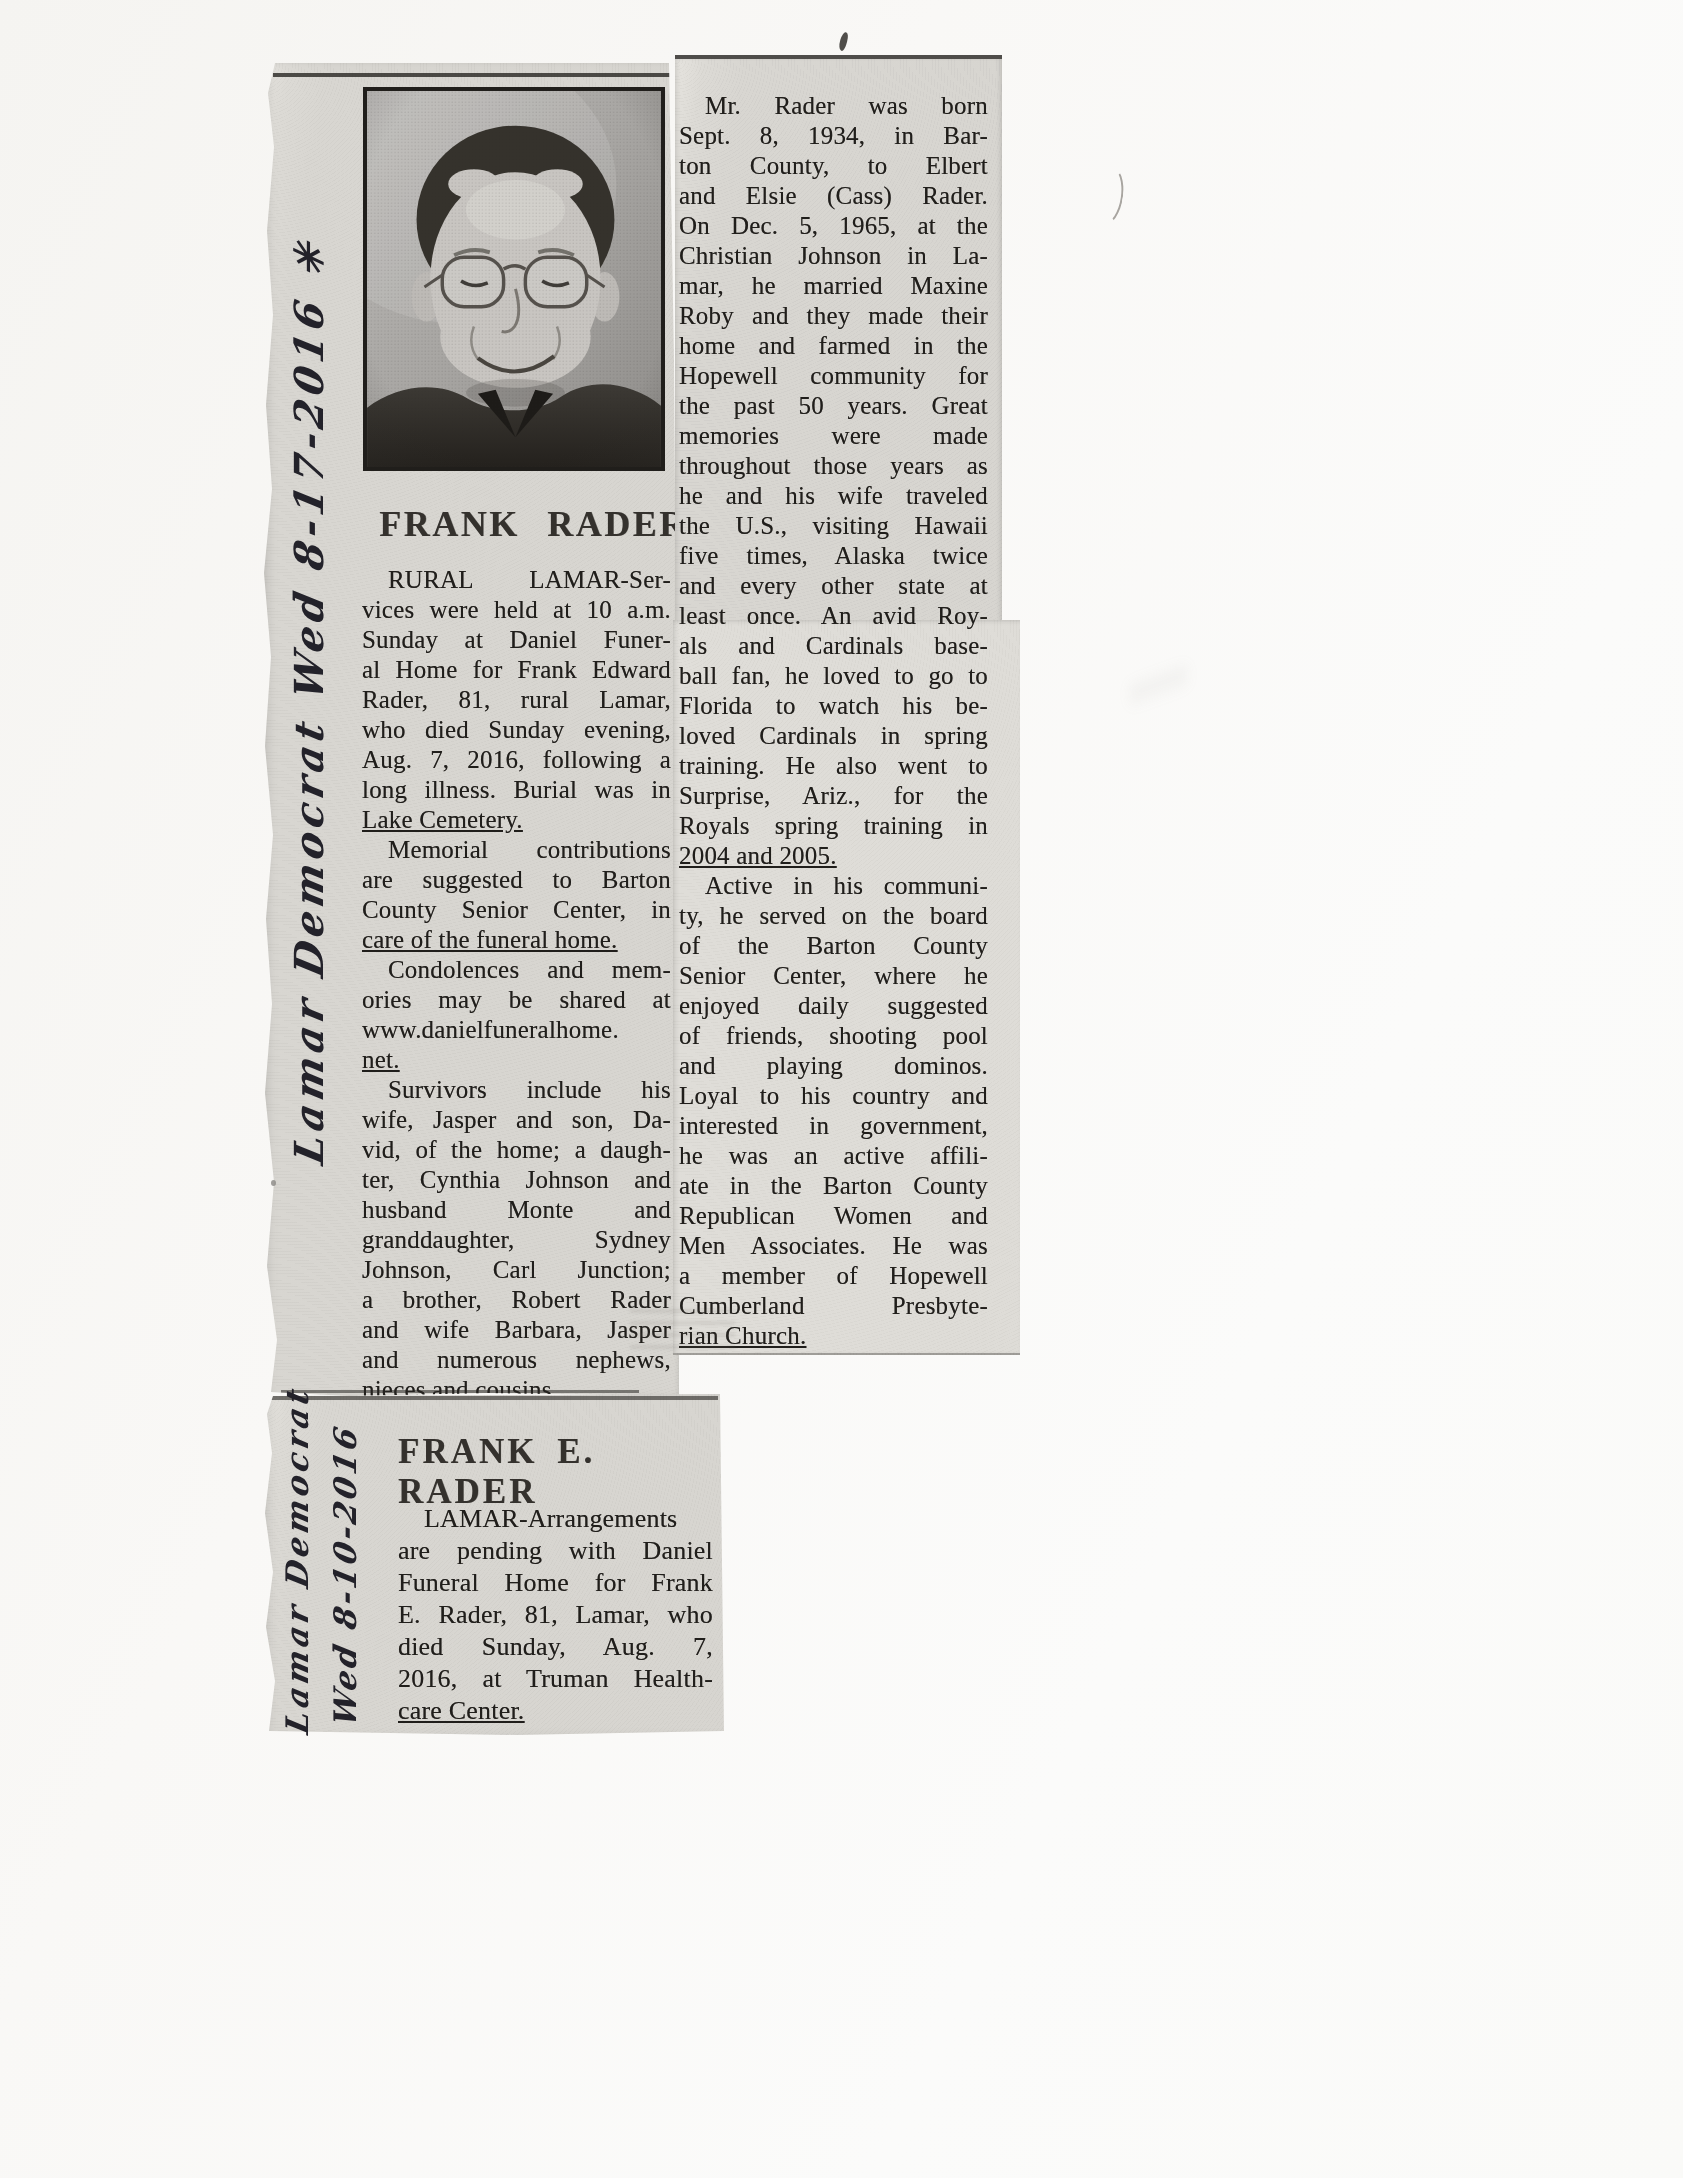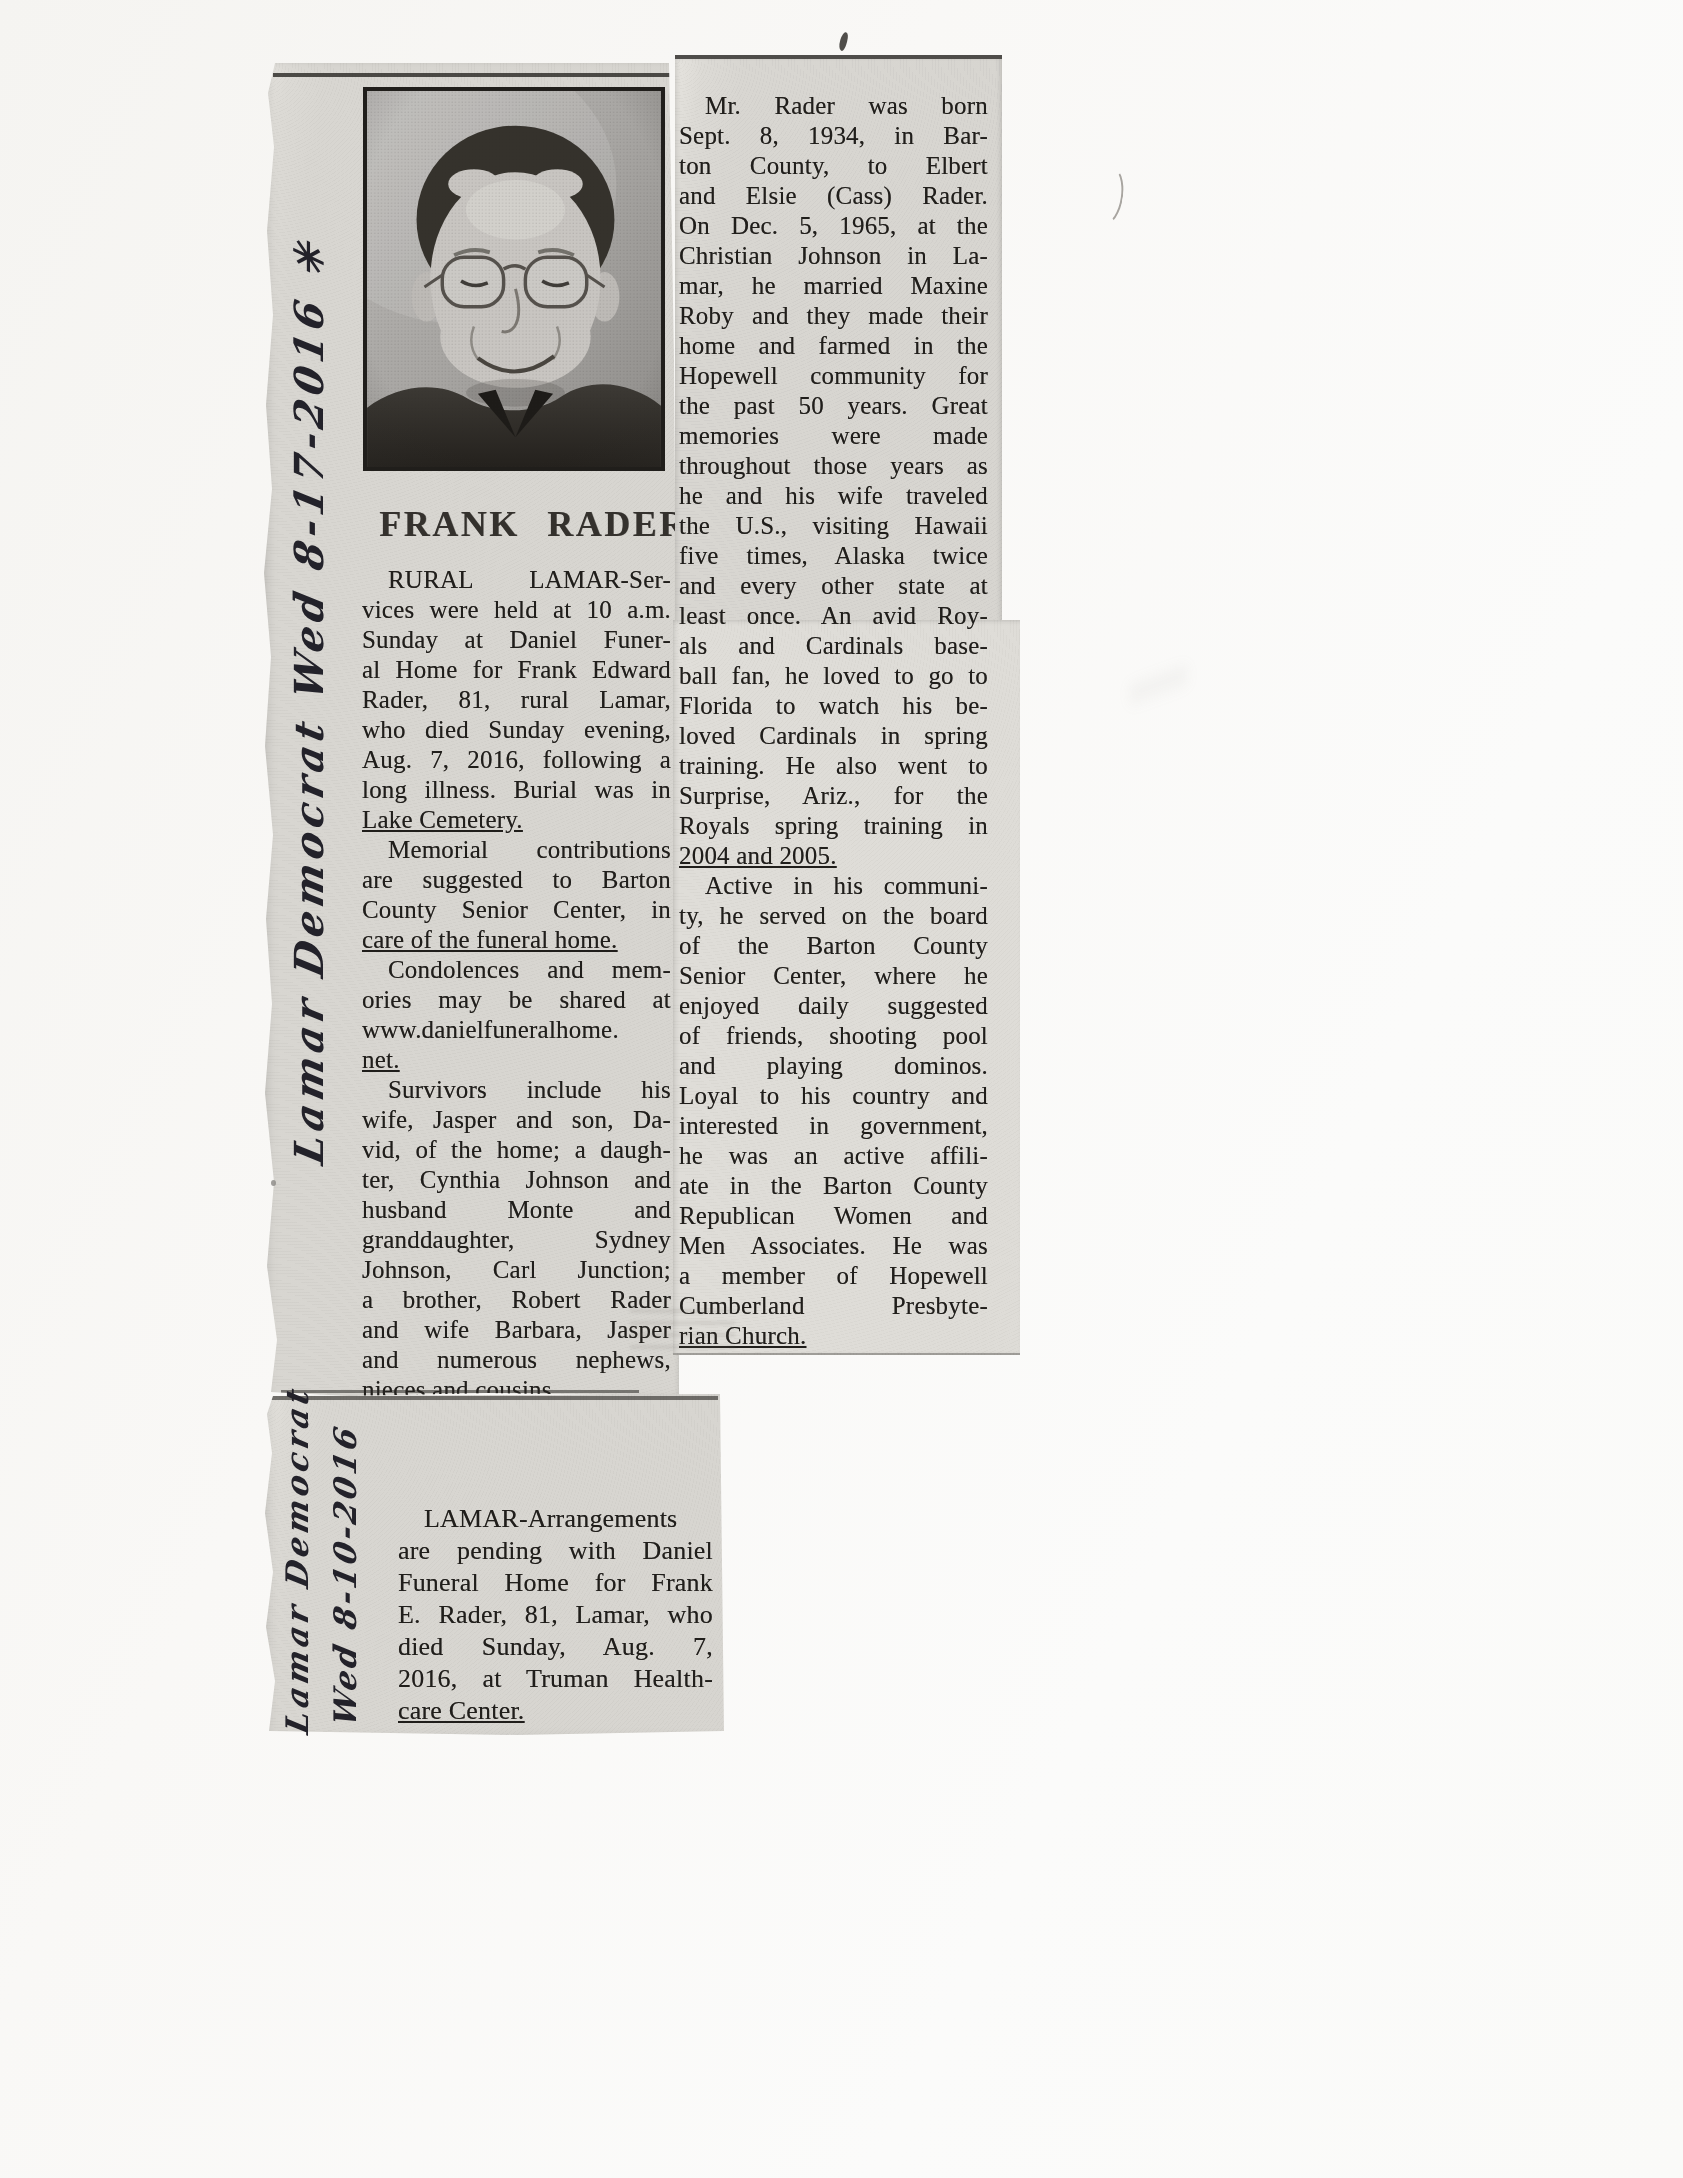--- a/index.html
+++ b/index.html
@@ -242,20 +242,21 @@
       <div class="tl">he was an active affili-</div>
       <div class="tl">ate in the Barton County</div>
       <div class="tl">Republican Women and</div>
       <div class="tl">Men Associates. He was</div>
       <div class="tl">a member of Hopewell</div>
       <div class="tl">Cumberland Presbyte-</div>
       <div class="tl end">rian Church.</div>
     </div>
 
   <div class="paper clip2">
+    <h2 class="headline2">FRANK E. RADER</h2>
     <div class="col col3" id="col3">
         <div class="tl ind">LAMAR-Arrangements</div>
         <div class="tl">are pending with Daniel</div>
         <div class="tl">Funeral Home for Frank</div>
         <div class="tl">E. Rader, 81, Lamar, who</div>
         <div class="tl">died Sunday, Aug. 7,</div>
         <div class="tl">2016, at Truman Health-</div>
         <div class="tl end">care Center.</div>
       </div>
   </div>

